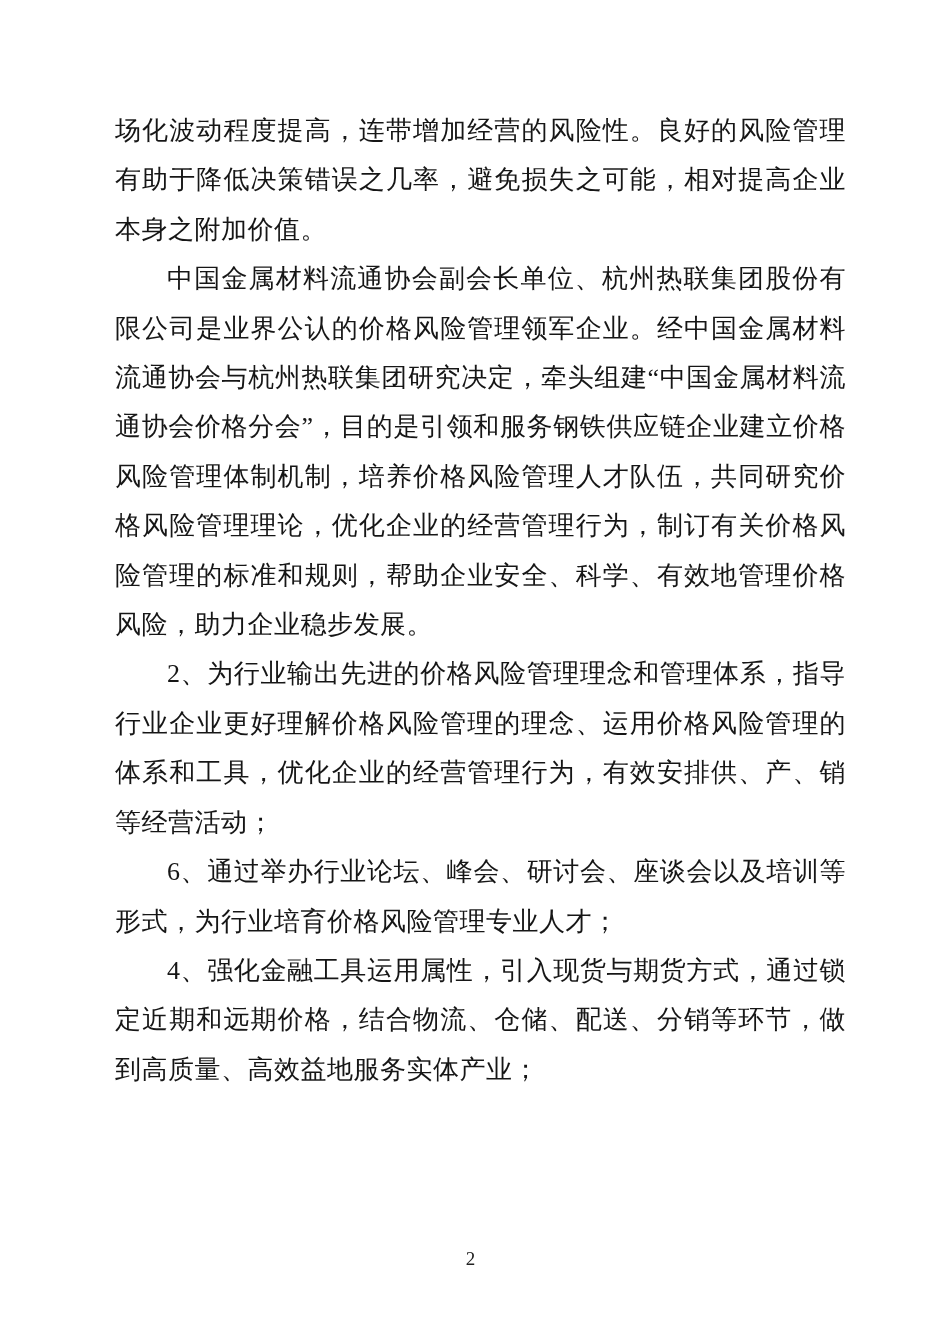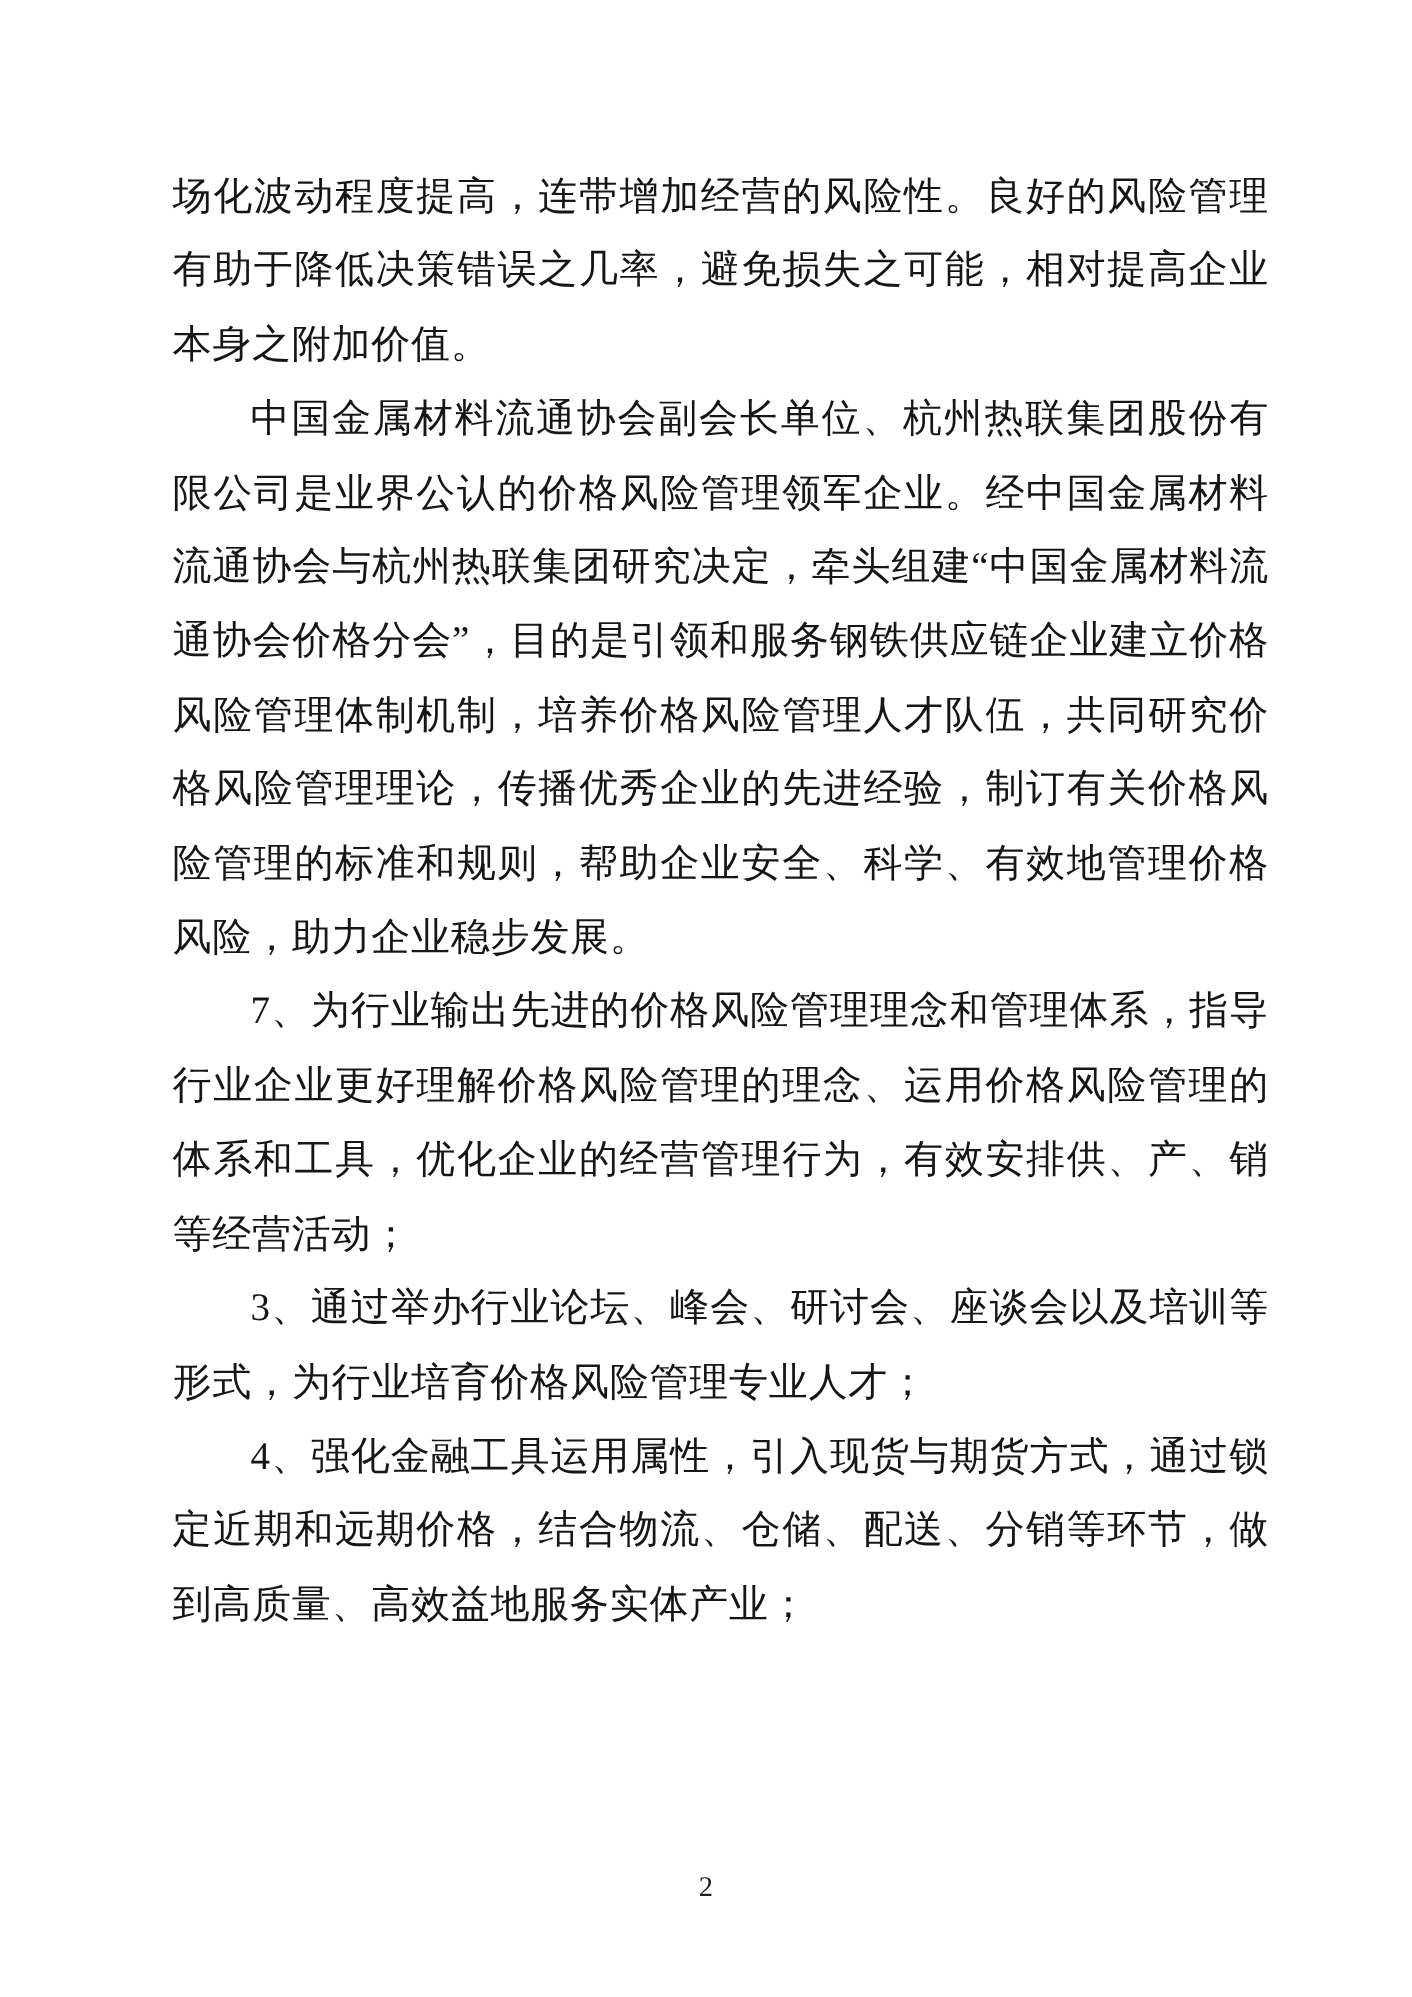--- a/index.html
+++ b/index.html
@@ -45,22 +45,22 @@
     color: #222222;
     font-family: "Liberation Serif", "DejaVu Serif", serif;
   }
 </style>
 </head>
 <body>
 
 <div class="page">
   <div class="doc-body">
     <p>场化波动程度提高，连带增加经营的风险性。良好的风险管理有助于降低决策错误之几率，避免损失之可能，相对提高企业本身之附加价值。</p>
-    <p class="indent">中国金属材料流通协会副会长单位、杭州热联集团股份有限公司是业界公认的价格风险管理领军企业。经中国金属材料流通协会与杭州热联集团研究决定，牵头组建“中国金属材料流通协会价格分会”，目的是引领和服务钢铁供应链企业建立价格风险管理体制机制，培养价格风险管理人才队伍，共同研究价格风险管理理论，传播优秀企业的先进经验，制订有关价格风险管理的标准和规则，帮助企业安全、科学、有效地管理价格风险，助力企业稳步发展。</p>
-    <p class="indent">7、为行业输出先进的价格风险管理理念和管理体系，指导行业企业更好理解价格风险管理的理念、运用价格风险管理的体系和工具，优化企业的经营管理行为，有效安排供、产、销等经营活动；</p>
-    <p class="indent">3、通过举办行业论坛、峰会、研讨会、座谈会以及培训等形式，为行业培育价格风险管理专业人才；</p>
+    <p class="indent">中国金属材料流通协会副会长单位、杭州热联集团股份有限公司是业界公认的价格风险管理领军企业。经中国金属材料流通协会与杭州热联集团研究决定，牵头组建“中国金属材料流通协会价格分会”，目的是引领和服务钢铁供应链企业建立价格风险管理体制机制，培养价格风险管理人才队伍，共同研究价格风险管理理论，优化企业的经营管理行为，制订有关价格风险管理的标准和规则，帮助企业安全、科学、有效地管理价格风险，助力企业稳步发展。</p>
+    <p class="indent">2、为行业输出先进的价格风险管理理念和管理体系，指导行业企业更好理解价格风险管理的理念、运用价格风险管理的体系和工具，优化企业的经营管理行为，有效安排供、产、销等经营活动；</p>
+    <p class="indent">6、通过举办行业论坛、峰会、研讨会、座谈会以及培训等形式，为行业培育价格风险管理专业人才；</p>
     <p class="indent">4、强化金融工具运用属性，引入现货与期货方式，通过锁定近期和远期价格，结合物流、仓储、配送、分销等环节，做到高质量、高效益地服务实体产业；</p>
   </div>
 
   <div class="page-footer">
     <span class="page-number">2</span>
   </div>
 </div>
 
 </body></html>

